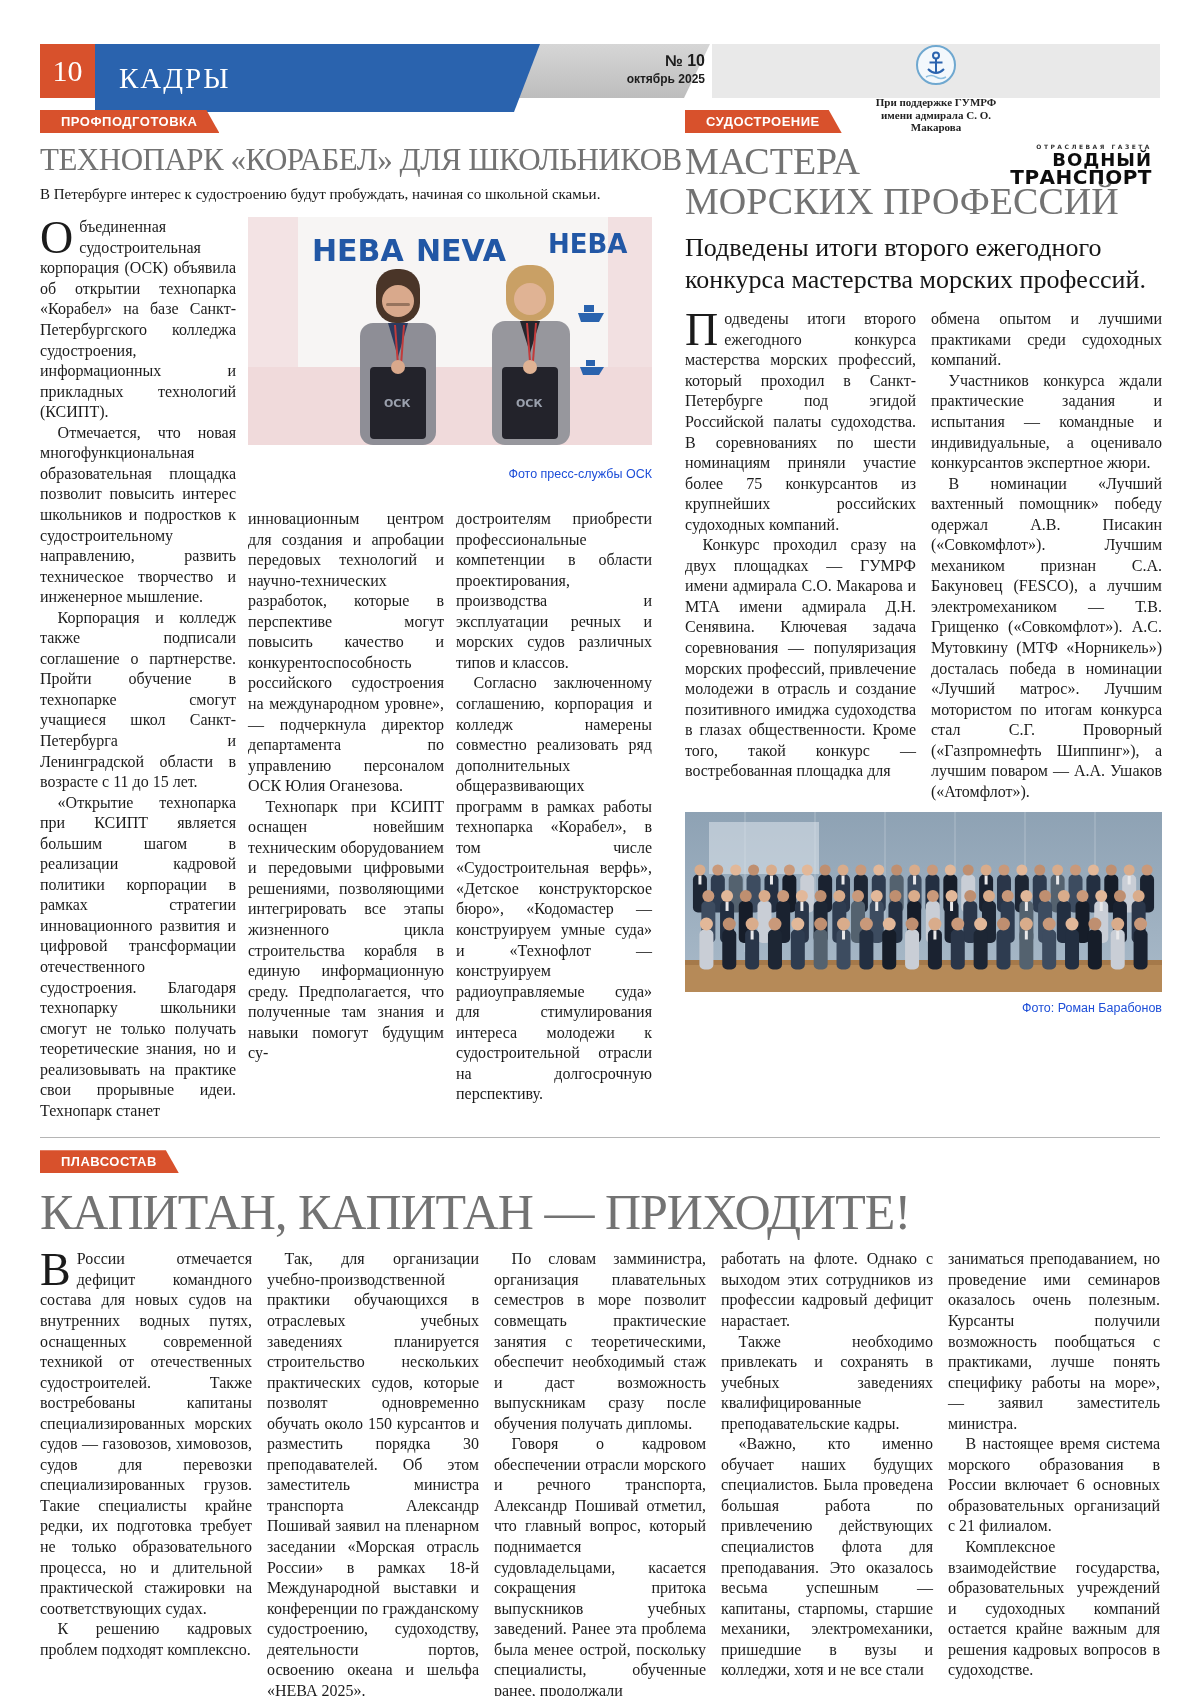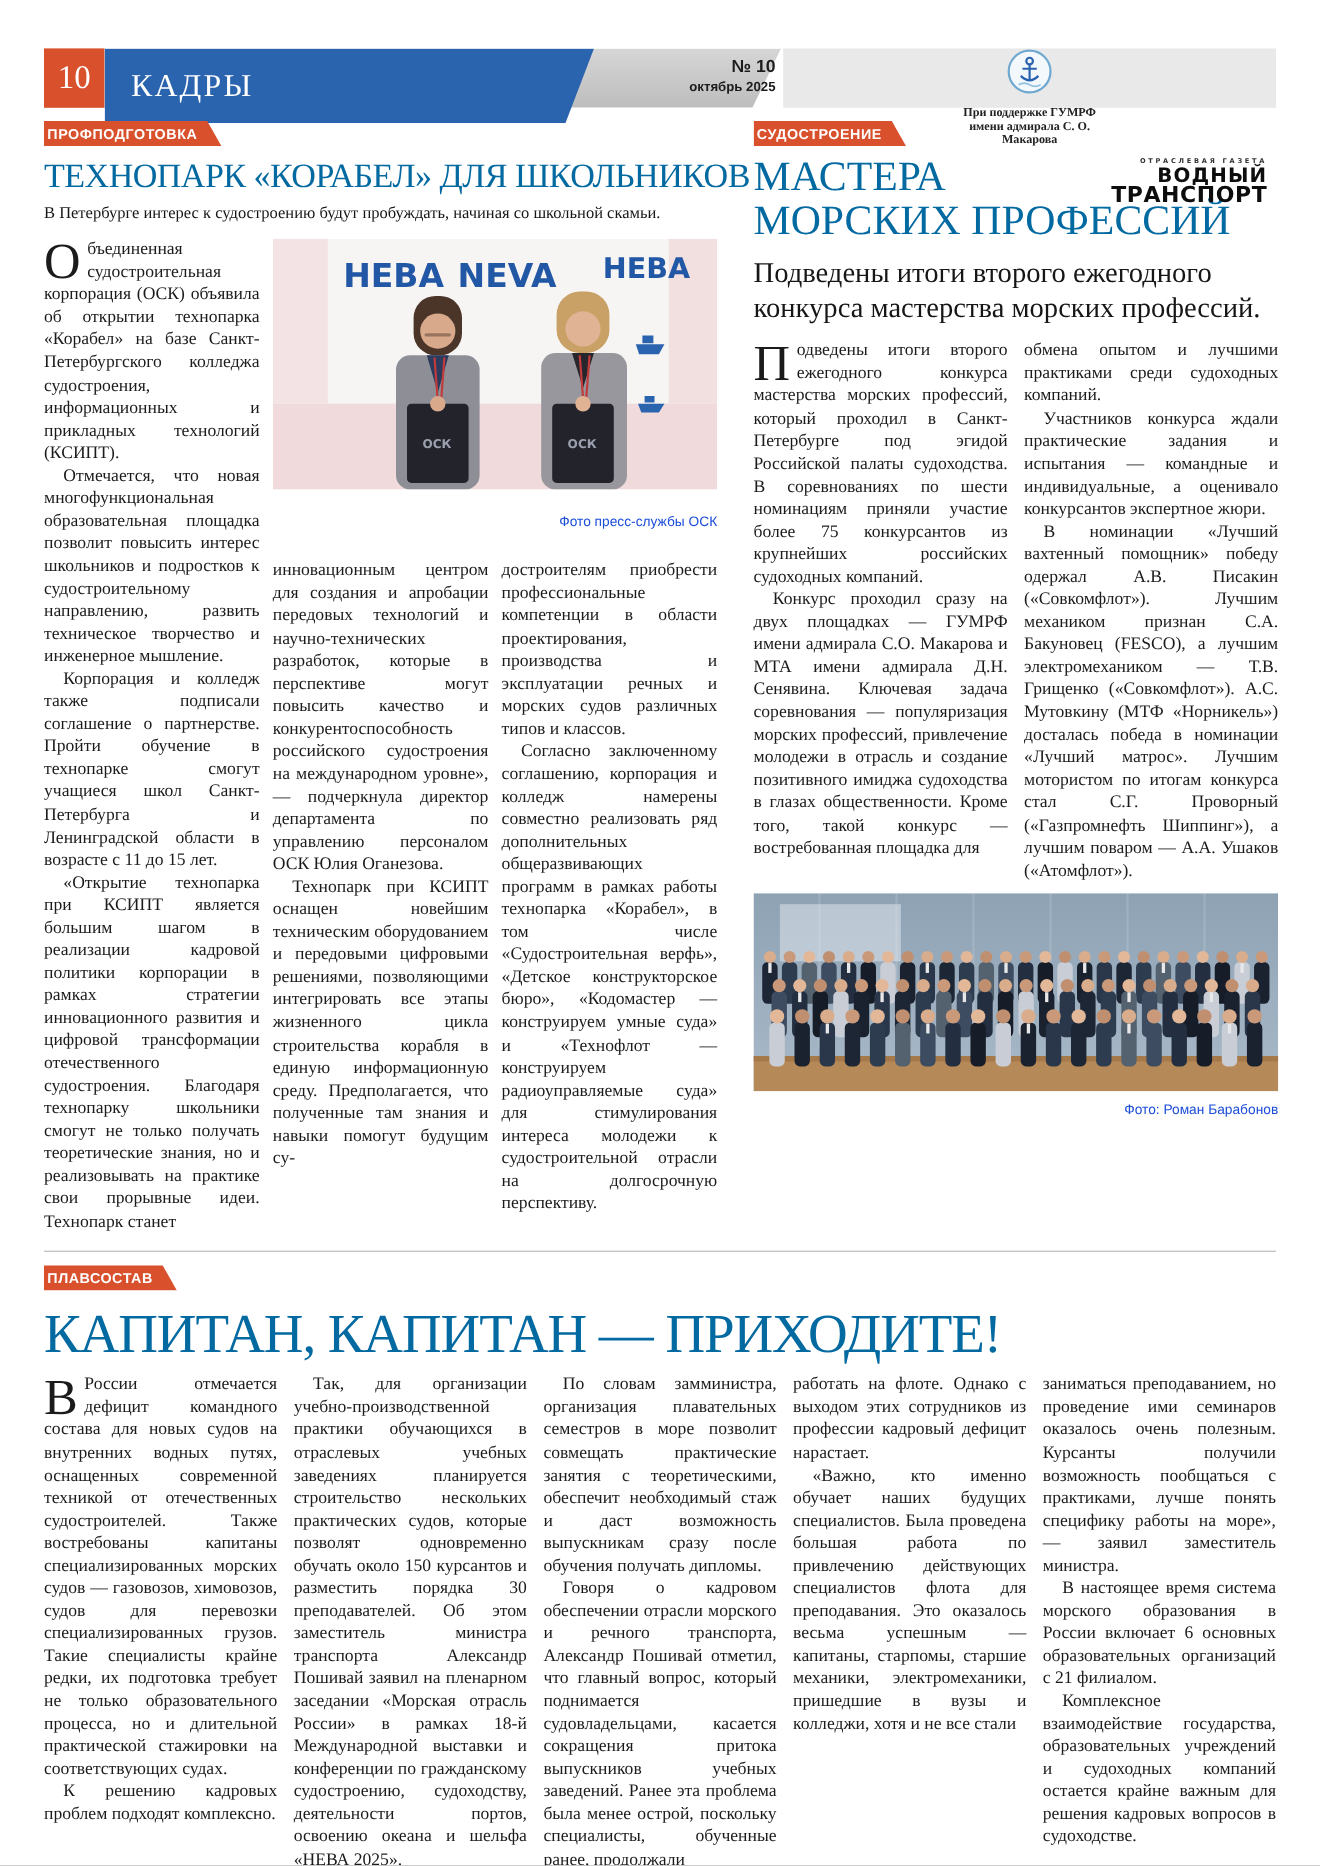--- a/index.html
+++ b/index.html
@@ -26,23 +26,23 @@
                display:flex; align-items:center; gap:10px; padding:0 8px;flex-direction:column; }
   .gumrf-logo { flex:0 0 42px; }
   .support-text { width:150px; font-size:11px; font-weight:bold; line-height:1.15; text-align:center; color:#222; }
   .vt-logo { margin-left:auto; text-align:right; font-family:"DejaVu Sans", sans-serif; color:#0d0d0d; line-height:0.95; }
   .vt-tagline { font-size:6px; letter-spacing:2.5px; font-weight:bold; color:#333; margin-bottom:1px; }
   .vt-line1 { font-size:18px; font-weight:900; letter-spacing:1px; }
   .vt-line2 { font-size:20px; font-weight:900; letter-spacing:0.5px; }
 
   
   .tag { display:inline-block; background:#d8512c; color:#fff; font-family:"Liberation Sans", sans-serif;
-         font-size:13px; font-weight:bold; letter-spacing:0.5px; padding:4px 22px 4px 3px;
+         font-size:13px; font-weight:bold; letter-spacing:0.5px; padding:4px 22px 4px 21px;
          clip-path:polygon(0 0,calc(100% - 13px) 0,100% 100%,0 100%); }
-  h1 { font-weight:normal; color:#0369a1; }
+  h1 { font-weight:normal; color:#737373; }
   .deck { color:#161616; }
   .col p { font-size:16px; line-height:1.285; text-align:justify; text-indent:1.1em; margin:0; }
   .col p.cont, .col p.drop { text-indent:0; }
   .dc { float:left; font-size:46px; line-height:36px; padding:3px 6px 0 0; }
 
   
   .top-row { display:flex; margin-top:12px; align-items:stretch; }
   .article-1 { width:612px; flex:0 0 612px; }
   .v-rule { width:1px; background:#c9c9c9; margin:4px 16px 0 17px; }
   .article-2 { flex:1; }
@@ -375,20 +375,21 @@
           </div>
         <div class="col">
             <p>Так, для организации учебно-производственной практики обучающихся в отраслевых учебных заведениях планируется строительство нескольких практических судов, которые позволят одновременно обучать около 150 курсантов и разместить порядка 30 преподавателей. Об этом заместитель министра транспорта Александр Пошивай заявил на пленарном заседании «Морская отрасль России» в рамках 18-й Международной выставки и конференции по гражданскому судостроению, судоходству, деятельности портов, освоению океана и шельфа «НЕВА 2025».</p>
           </div>
         <div class="col">
             <p>По словам замминистра, организация плавательных семестров в море позволит совмещать практические занятия с теоретическими, обеспечит необходимый стаж и даст возможность выпускникам сразу после обучения получать дипломы.</p>
             <p>Говоря о кадровом обеспечении отрасли морского и речного транспорта, Александр Пошивай отметил, что главный вопрос, который поднимается судовладельцами, касается сокращения притока выпускников учебных заведений. Ранее эта проблема была менее острой, поскольку специалисты, обученные ранее, продолжали</p>
           </div>
         <div class="col">
             <p class="cont">работать на флоте. Однако с выходом этих сотрудников из профессии кадровый дефицит нарастает.</p>
+            <p>Также необходимо привлекать и сохранять в учебных заведениях квалифицированные преподавательские кадры.</p>
             <p>«Важно, кто именно обучает наших будущих специалистов. Была проведена большая работа по привлечению действующих специалистов флота для преподавания. Это оказалось весьма успешным — капитаны, старпомы, старшие механики, электромеханики, пришедшие в вузы и колледжи, хотя и не все стали</p>
           </div>
         <div class="col">
             <p class="cont">заниматься преподаванием, но проведение ими семинаров оказалось очень полезным. Курсанты получили возможность пообщаться с практиками, лучше понять специфику работы на море», — заявил заместитель министра.</p>
             <p>В настоящее время система морского образования в России включает 6 основных образовательных организаций с 21 филиалом.</p>
             <p>Комплексное взаимодействие государства, образовательных учреждений и судоходных компаний остается крайне важным для решения кадровых вопросов в судоходстве.</p>
           </div>
       </div>
     </article>
 

